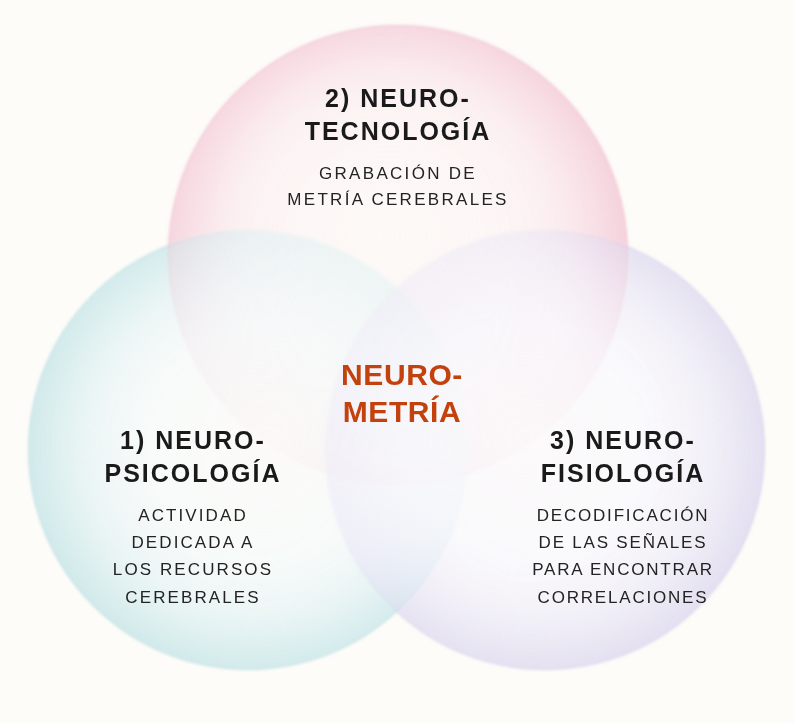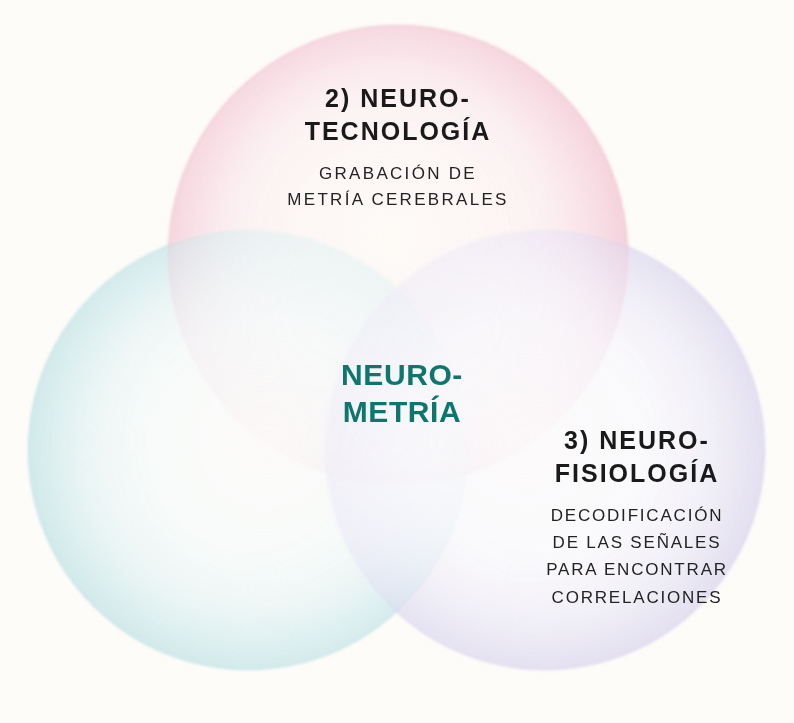--- a/index.html
+++ b/index.html
@@ -183,21 +183,21 @@
     width: 262px;
   }
   #block-left .label-desc {
     margin-top: 13px;
     letter-spacing: 2.1px;
     line-height: 1.60;
   }
 
   
   #block-right {
-    left: 498px;
+    left: 484px;
     top: 424px;
     width: 278px;
   }
   #block-right .label-desc {
     margin-top: 13px;
     letter-spacing: 1.8px;
     line-height: 1.60;
   }
 
   
@@ -231,29 +231,37 @@
 
   <div class="text-layer">
 
     <div class="label-block" id="block-top">
       <div class="label-title" style="color: rgb(26, 26, 26);">2) NEURO-
 TECNOLOGÍA</div>
       <div class="label-desc">GRABACIÓN DE
 METRÍA CEREBRALES</div>
     </div>
 
+    <div class="label-block" id="block-left">
+      <div class="label-title" style="color: rgb(26, 26, 26);">1) NEURO-
+PSICOLOGÍA</div>
+      <div class="label-desc">ACTIVIDAD
+DEDICADA A
+LOS RECURSOS
+CEREBRALES</div>
+    </div>
 
     <div class="label-block" id="block-right">
       <div class="label-title" style="color: rgb(26, 26, 26);">3) NEURO-
 FISIOLOGÍA</div>
       <div class="label-desc">DECODIFICACIÓN
 DE LAS SEÑALES
 PARA ENCONTRAR
 CORRELACIONES</div>
     </div>
 
     <div class="label-block" id="block-center">
-      <div class="center-title" style="color: #0f766e;">NEURO-
+      <div class="center-title" style="color: #c2410c;">NEURO-
 METRÍA</div>
     </div>
 
   </div>
 </div>
 
 </body></html>

